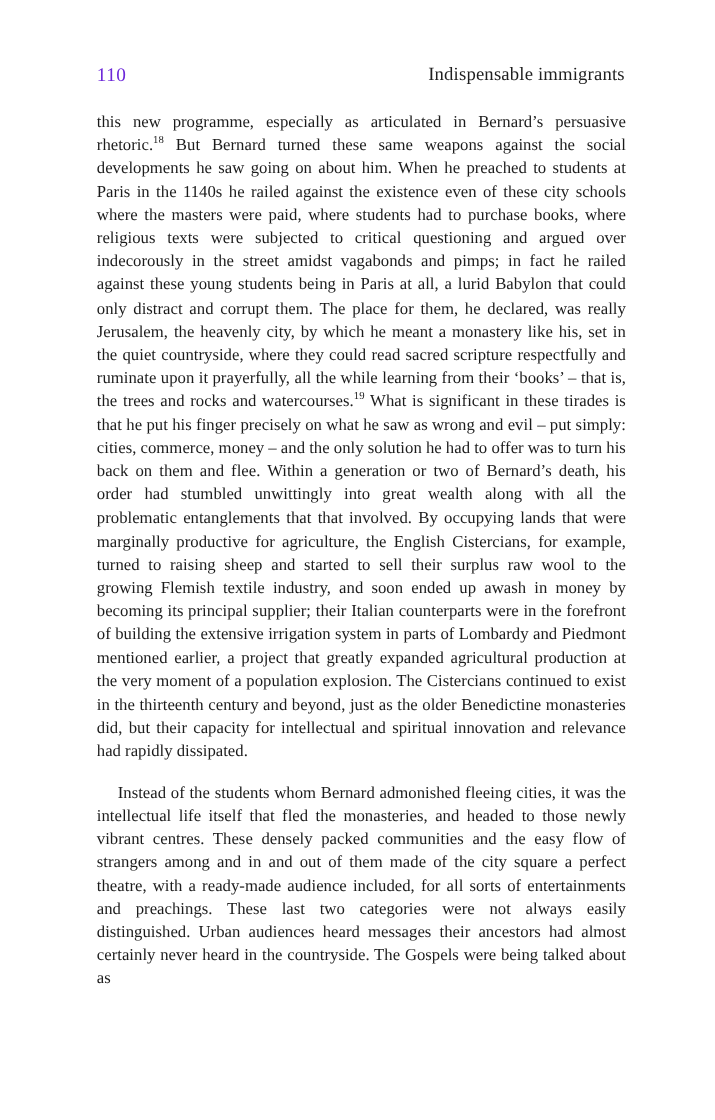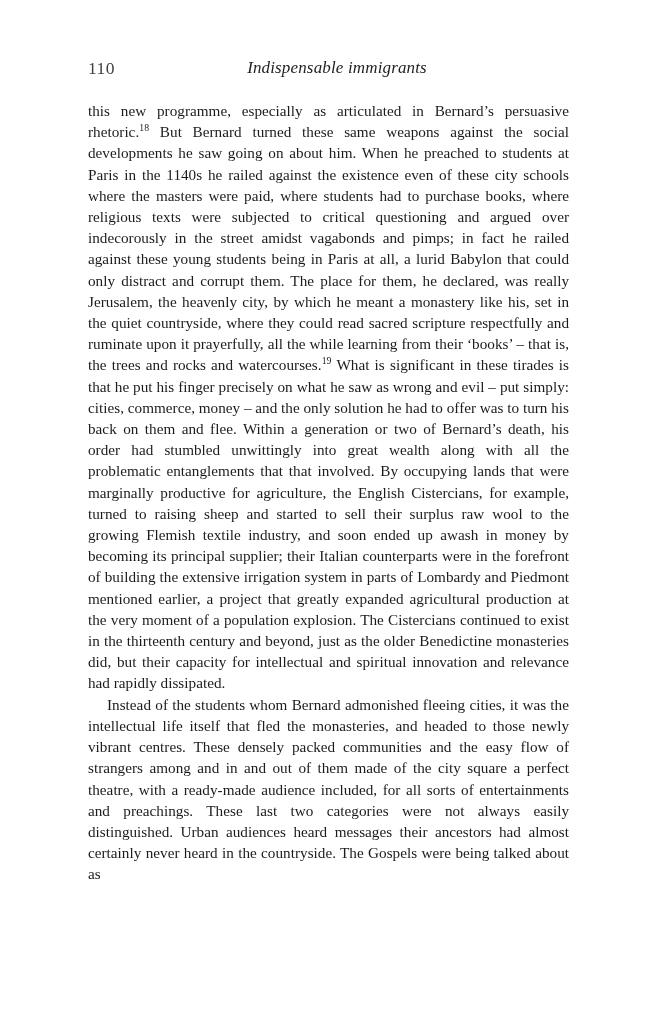--- a/index.html
+++ b/index.html
@@ -33,33 +33,32 @@
     left: 88px;
     width: 480px;
     height: 26px;
     display: flex;
     align-items: baseline;
   }
 
   .folio {
     font-size: 17.5px;
     line-height: 20px;
-    color: #404040;
+    color: #6d28d9;
     letter-spacing: 0.4px;
     font-family: "Liberation Serif", "DejaVu Serif", serif;
     flex: 0 0 auto;
   }
 
   .head-title {
     position: absolute;
     left: 0;
     right: 0;
     top: 0;
-    text-align: center;
-    font-style: italic;
+    text-align: right;
     font-size: 17px;
     line-height: 20px;
     color: #1f1f1f;
     letter-spacing: 0.15px;
     padding-left: 18px;
   }
 
   
   .textblock {
     position: absolute;
@@ -78,21 +77,21 @@
     hyphens: none;
     word-spacing: -0.1px;
     letter-spacing: 0.02px;
   }
 
   .para.indent {
     text-indent: 19px;
   }
 
   .para + .para {
-    margin-top: 0;
+    margin-top: 16px;
   }
 
   sup.fnmark {
     font-size: 0.64em;
     vertical-align: super;
     line-height: 0;
     letter-spacing: 0.1px;
     font-family: Liberation Serif, serif;
   }
 

